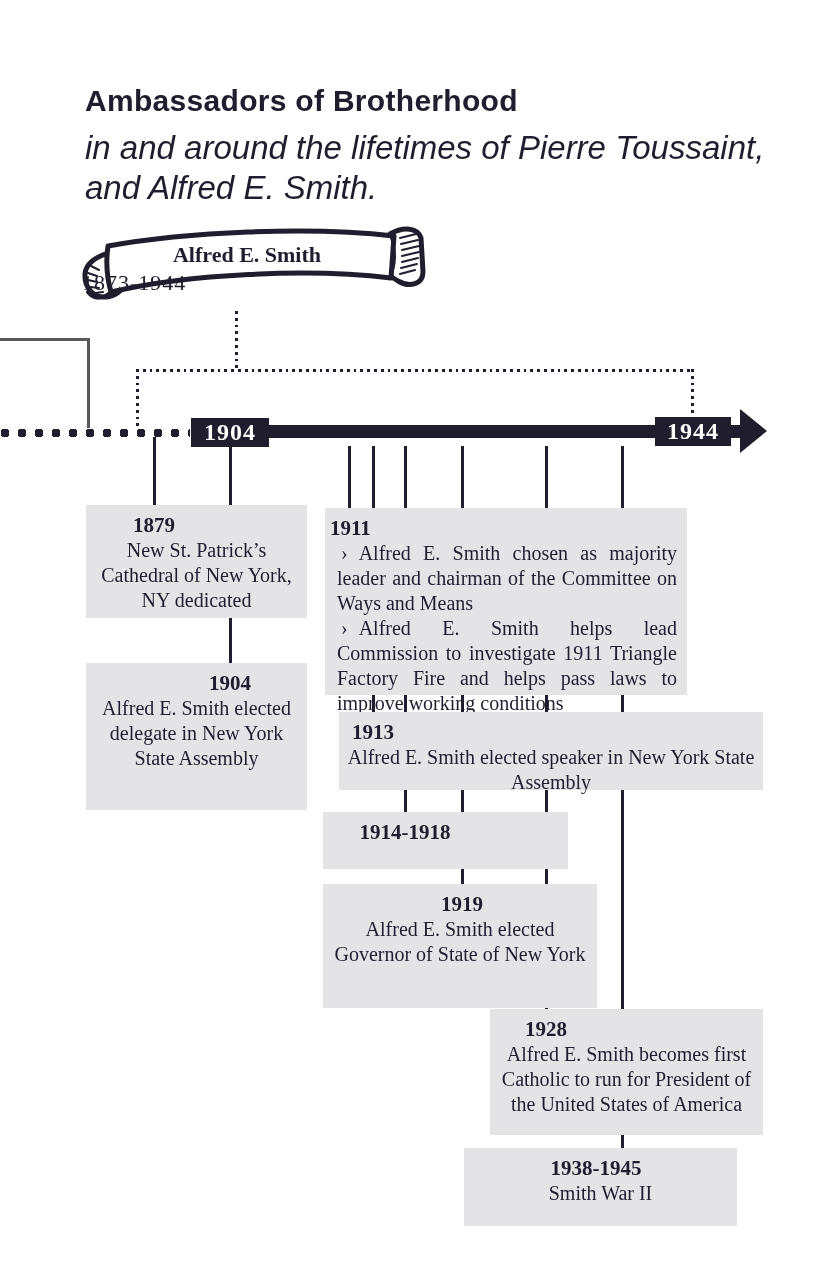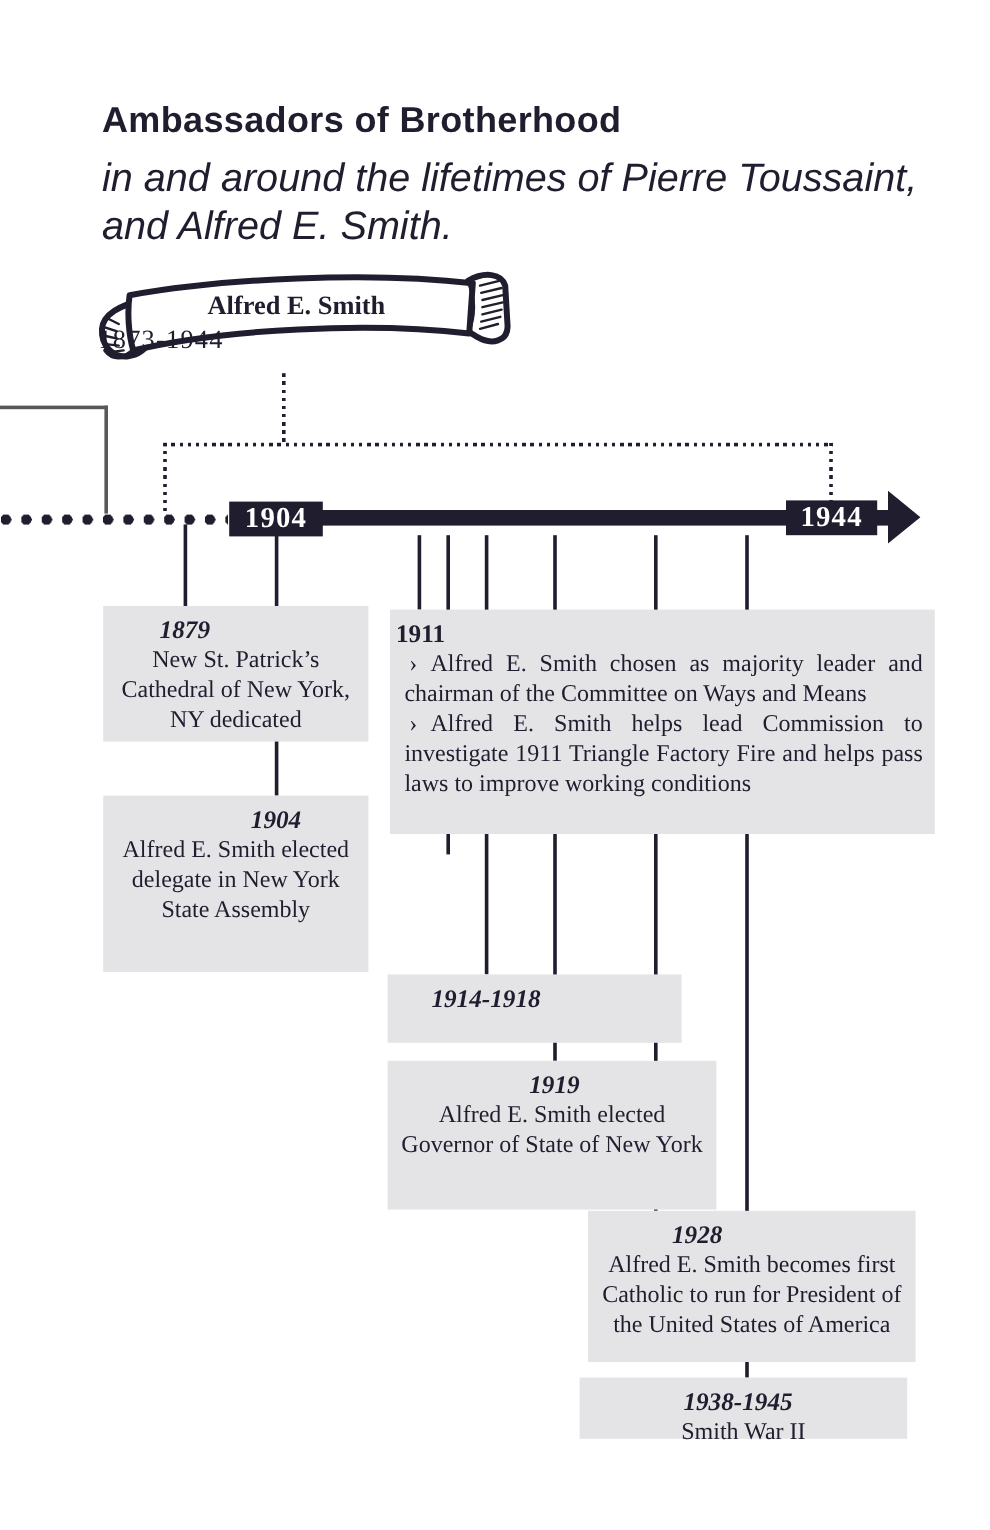--- a/index.html
+++ b/index.html
@@ -57,34 +57,34 @@
   #c1911 { left:348px; top:446px; height:62px; }
   #c1913 { left:372px; top:446px; height:266px; }
   #c1914 { left:404px; top:446px; height:366px; }
   #c1919 { left:461px; top:446px; height:438px; }
   #c1928 { left:545px; top:446px; height:563px; }
   #c1938 { left:621px; top:446px; height:702px; }
 
   
   .evt { position:absolute; background:var(--box); z-index:2; font-size:20px; line-height:25px; }
   .evt .yr { font-weight:bold; font-size:21px; line-height:26px; }
-  .yr-abs { position:absolute; top:7px; transform:translateX(-50%); white-space:nowrap;font-style:italic; }
+  .yr-abs { position:absolute; top:7px; transform:translateX(-50%); white-space:nowrap; }
   .evt .body { margin-top:33px; text-align:center; padding:0 8px; }
 
   #b1879 { left:86px;  top:505px;  width:221px; height:113px; }  #b1879 .yr { left:68px; }
   #b1904 { left:86px;  top:663px;  width:221px; height:147px; }  #b1904 .yr { left:144px; }
-  #b1911 { left:325px; top:508px;  width:454px; height:187px; padding:7px 10px 0 12px; }
+  #b1911 { left:325px; top:508px;  width:362px; height:187px; padding:7px 10px 0 12px; }
   #b1911 .yr { margin-left:-7px; }
   #b1911 p { text-align:justify; text-indent:4px; line-height:25px; }
   #b1911 .bul { padding-right:11px; }
   #b1913 { left:339px; top:712px;  width:424px; height:78px; }   #b1913 .yr { left:34px; }
   #b1914 { left:323px; top:812px;  width:245px; height:57px; }   #b1914 .yr { left:82px; }
   #b1919 { left:323px; top:884px;  width:274px; height:124px; }  #b1919 .yr { left:139px; }
-  #b1928 { left:490px; top:1009px; width:273px; height:126px; }  #b1928 .yr { left:56px;margin-left:35px; }
-  #b1938 { left:483px; top:1148px; width:273px; height:51px; }   #b1938 .yr { left:132px; }
+  #b1928 { left:490px; top:1009px; width:273px; height:126px; }  #b1928 .yr { left:56px; }
+  #b1938 { left:464px; top:1148px; width:273px; height:78px; }   #b1938 .yr { left:132px; }
 </style>
 </head>
 <body>
 
 <div class="stage">
 
   <h1 id="title">Ambassadors of Brotherhood</h1>
   <div id="subtitle">
     <div>in and around the lifetimes of Pierre Toussaint,</div>
     <div>and Alfred E. Smith.</div>
@@ -141,20 +141,24 @@
     <div class="yr yr-abs">1904</div>
     <div class="body">Alfred E. Smith elected delegate in New York State Assembly</div>
   </div>
 
   <div id="b1911" class="evt">
     <div class="yr">1911</div>
     <p><span class="bul">›</span><span>Alfred E. Smith chosen as majority leader and chairman of the Committee on Ways and Means</span></p>
     <p><span class="bul">›</span><span>Alfred E. Smith helps lead Commission to investigate 1911 Triangle Factory Fire and helps pass laws to improve working conditions</span></p>
   </div>
 
+  <div id="b1913" class="evt">
+    <div class="yr yr-abs">1913</div>
+    <div class="body">Alfred E. Smith elected speaker in New York State Assembly</div>
+  </div>
 
   <div id="b1914" class="evt">
     <div class="yr yr-abs">1914-1918</div>
   </div>
 
   <div id="b1919" class="evt">
     <div class="yr yr-abs">1919</div>
     <div class="body">Alfred E. Smith elected Governor of State of New York</div>
   </div>
 

